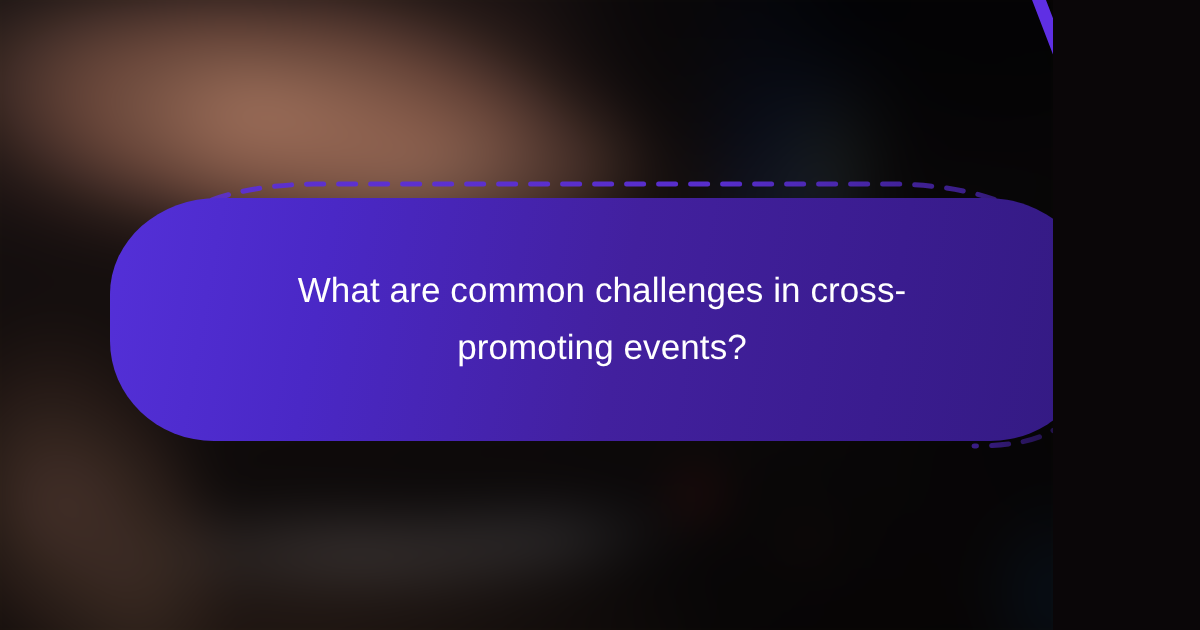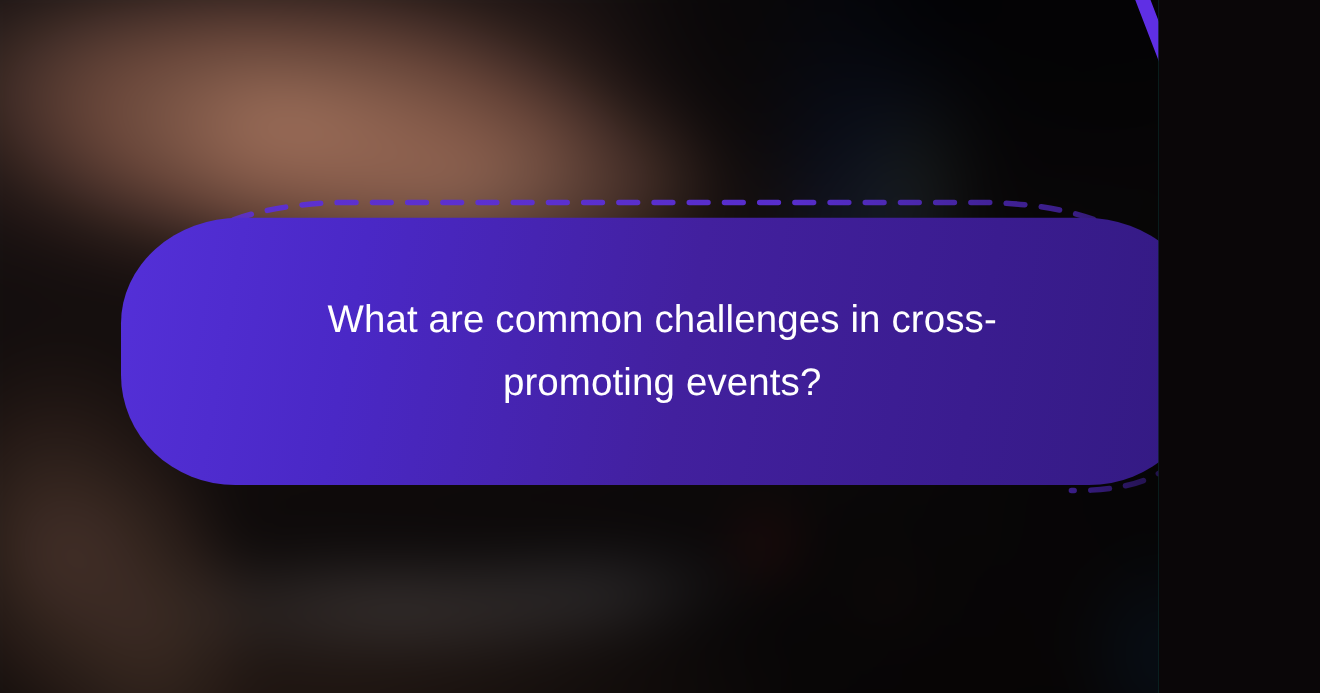--- a/index.html
+++ b/index.html
@@ -9,21 +9,21 @@
     overflow:hidden;
     background:#0a0608;
     font-family:"Liberation Sans", sans-serif;
   }
 
   .stage {
     position:relative;
     width:1053px;
     height:630px;
     overflow:hidden;
-    background:#0f766e;
+    background:#eab308;
   }
 
   
   .bg {
     position:absolute;
     inset:-60px;
     filter:blur(26px) saturate(0.95);
     z-index:0;
   }
   .bg-base {

